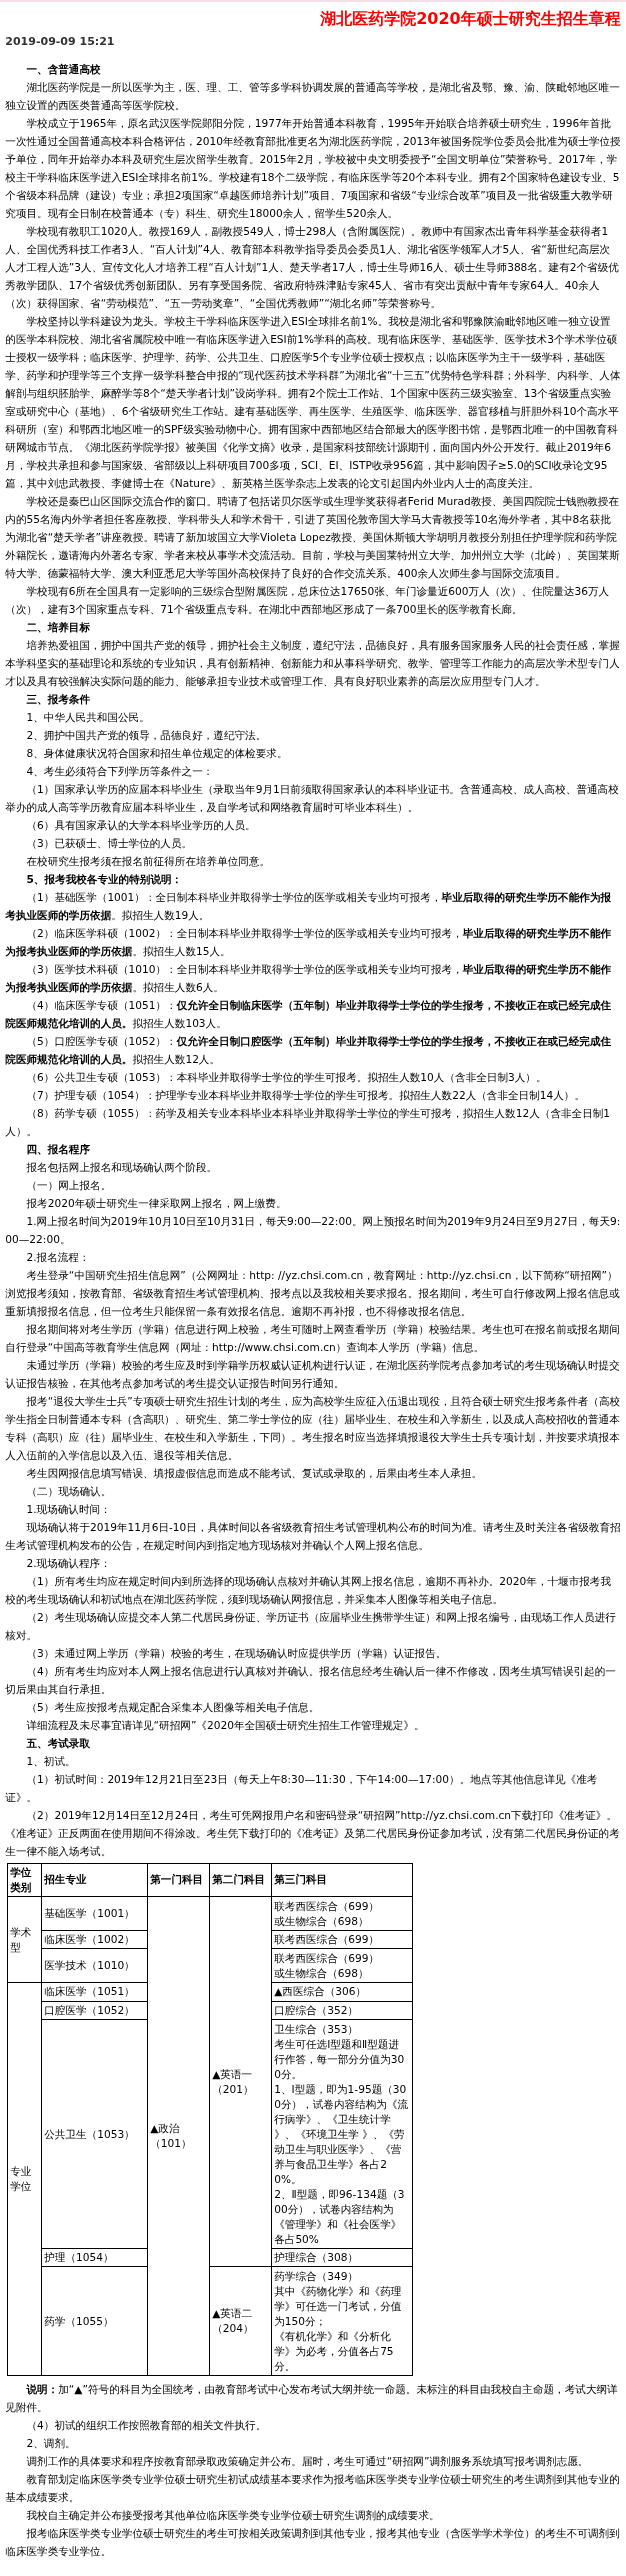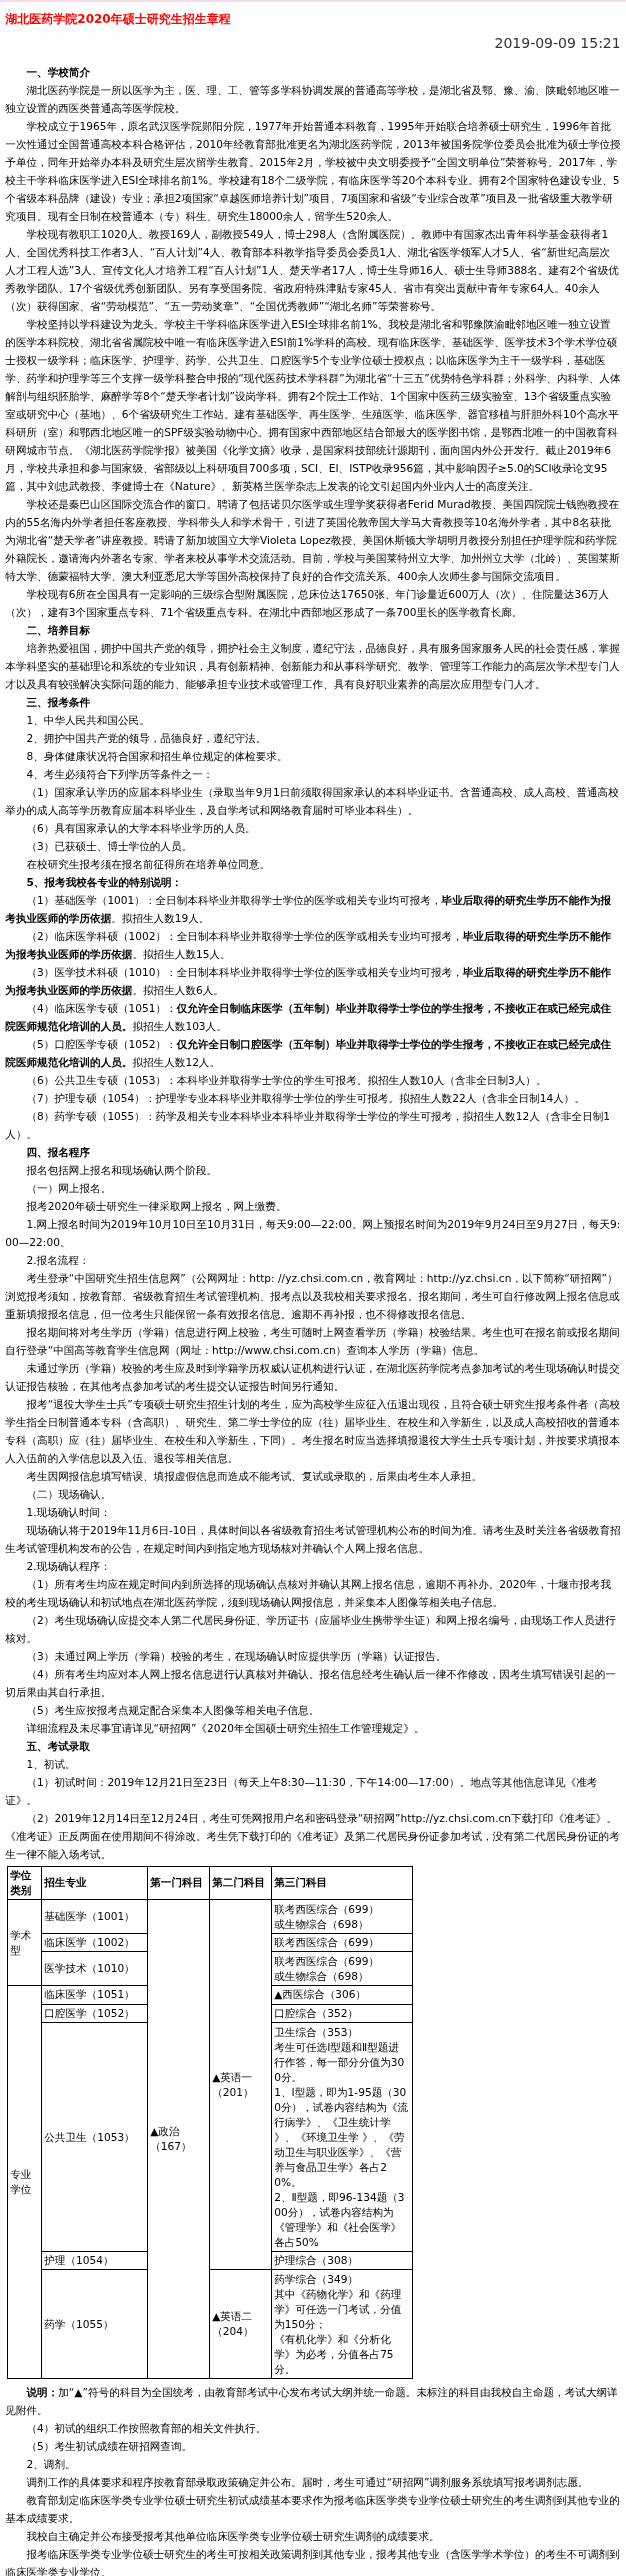--- a/index.html
+++ b/index.html
@@ -1,40 +1,40 @@
 <!DOCTYPE html>
 <html style="font-size:10.6px"><head>
 <meta charset="utf-8">
 <style>
   html,body{margin:0;padding:0;background:#ffffff;}
   body{width:626px;font-family:"DejaVu Sans",sans-serif;color:#000;}
   .top-rule{height:2px;background:#f5dde8;margin-bottom:8px;}
   .page{padding:0 5.3px 6.6px 5.3px;}
-  h1.title{color:#ff0000;font-size:12px;font-weight:bold;text-align:left;margin:5.3px 0 6.6px 0;line-height:18.5px;}
-  .date{text-align:right;font-size:14px;color:#333;margin:0 0 12px 0;}
+  h1.title{color:#ff0000;font-size:16px;font-weight:bold;text-align:right;margin:5.3px 0 6.6px 0;line-height:18.5px;}
+  .date{text-align:left;font-size:11px;color:#333;margin:0 0 12px 0;font-weight:bold;}
   p.para, p.h{font-size:10.6px;line-height:18px;margin:0;text-indent:2em;word-break:break-all;}
   p.h{font-weight:bold;}
   .b{font-weight:bold;}
   table.exam{border-collapse:collapse;margin:2.6px 0 4px 1.3px;table-layout:fixed;}
   table.exam th, table.exam td{border:0.7px solid #000;font-size:10.6px;line-height:15px;padding:1.3px 2.6px;text-align:left;vertical-align:middle;white-space:pre-line;word-break:break-all;font-weight:normal;}
   table.exam th{font-weight:bold;}
   col.c1{width:34px;} col.c2{width:106px;} col.c3{width:62px;} col.c4{width:62px;} col.c5{width:141px;}
 </style>
 </head>
 <body>
 
 <div class="top-rule"></div>
 
 <div class="page">
 
   <h1 class="title">湖北医药学院2020年硕士研究生招生章程</h1>
   <div class="date">2019-09-09 15:21</div>
 
   <div>
-      <p class="h"><span>一、学校简介</span></p>
+      <p class="h"><span>一、含普通高校</span></p>
       <p class="para"><span>湖北医药学院是一所以医学为主，医、理、工、管等多学科协调发展的普通高等学校，是湖北省及鄂、豫、渝、陕毗邻地区唯一独立设置的西医类普通高等医学院校。</span></p>
       <p class="para"><span>学校成立于1965年，原名武汉医学院郧阳分院，1977年开始普通本科教育，1995年开始联合培养硕士研究生，1996年首批一次性通过全国普通高校本科合格评估，2010年经教育部批准更名为湖北医药学院，2013年被国务院学位委员会批准为硕士学位授予单位，同年开始举办本科及研究生层次留学生教育。2015年2月，学校被中央文明委授予“全国文明单位”荣誉称号。2017年，学校主干学科临床医学进入ESI全球排名前1%。学校建有18个二级学院，有临床医学等20个本科专业。拥有2个国家特色建设专业、5个省级本科品牌（建设）专业；承担2项国家“卓越医师培养计划”项目、7项国家和省级“专业综合改革”项目及一批省级重大教学研究项目。现有全日制在校普通本（专）科生、研究生18000余人，留学生520余人。</span></p>
       <p class="para"><span>学校现有教职工1020人。教授169人，副教授549人，博士298人（含附属医院）。教师中有国家杰出青年科学基金获得者1人、全国优秀科技工作者3人、“百人计划”4人、教育部本科教学指导委员会委员1人、湖北省医学领军人才5人、省“新世纪高层次人才工程人选”3人、宣传文化人才培养工程“百人计划”1人、楚天学者17人，博士生导师16人、硕士生导师388名。建有2个省级优秀教学团队、17个省级优秀创新团队。另有享受国务院、省政府特殊津贴专家45人、省市有突出贡献中青年专家64人。40余人（次）获得国家、省“劳动模范”、“五一劳动奖章”、“全国优秀教师”“湖北名师”等荣誉称号。</span></p>
       <p class="para"><span>学校坚持以学科建设为龙头。学校主干学科临床医学进入ESI全球排名前1%。我校是湖北省和鄂豫陕渝毗邻地区唯一独立设置的医学本科院校、湖北省省属院校中唯一有临床医学进入ESI前1%学科的高校。现有临床医学、基础医学、医学技术3个学术学位硕士授权一级学科；临床医学、护理学、药学、公共卫生、口腔医学5个专业学位硕士授权点；以临床医学为主干一级学科，基础医学、药学和护理学等三个支撑一级学科整合申报的“现代医药技术学科群”为湖北省“十三五”优势特色学科群；外科学、内科学、人体解剖与组织胚胎学、麻醉学等8个“楚天学者计划”设岗学科。拥有2个院士工作站、1个国家中医药三级实验室、13个省级重点实验室或研究中心（基地）、6个省级研究生工作站。建有基础医学、再生医学、生殖医学、临床医学、器官移植与肝胆外科10个高水平科研所（室）和鄂西北地区唯一的SPF级实验动物中心。拥有国家中西部地区结合部最大的医学图书馆，是鄂西北唯一的中国教育科研网城市节点。《湖北医药学院学报》被美国《化学文摘》收录，是国家科技部统计源期刊，面向国内外公开发行。截止2019年6月，学校共承担和参与国家级、省部级以上科研项目700多项，SCI、EI、ISTP收录956篇，其中影响因子≥5.0的SCI收录论文95篇，其中刘忠武教授、李健博士在《Nature》、新英格兰医学杂志上发表的论文引起国内外业内人士的高度关注。</span></p>
       <p class="para"><span>学校还是秦巴山区国际交流合作的窗口。聘请了包括诺贝尔医学或生理学奖获得者Ferid Murad教授、美国四院院士钱煦教授在内的55名海内外学者担任客座教授、学科带头人和学术骨干，引进了英国伦敦帝国大学马大青教授等10名海外学者，其中8名获批为湖北省“楚天学者”讲座教授。聘请了新加坡国立大学Violeta Lopez教授、美国休斯顿大学胡明月教授分别担任护理学院和药学院外籍院长，邀请海内外著名专家、学者来校从事学术交流活动。目前，学校与美国莱特州立大学、加州州立大学（北岭）、英国莱斯特大学、德蒙福特大学、澳大利亚悉尼大学等国外高校保持了良好的合作交流关系。400余人次师生参与国际交流项目。</span></p>
       <p class="para"><span>学校现有6所在全国具有一定影响的三级综合型附属医院，总床位达17650张、年门诊量近600万人（次）、住院量达36万人（次），建有3个国家重点专科、71个省级重点专科。在湖北中西部地区形成了一条700里长的医学教育长廊。</span></p>
       <p class="h"><span>二、培养目标</span></p>
       <p class="para"><span>培养热爱祖国，拥护中国共产党的领导，拥护社会主义制度，遵纪守法，品德良好，具有服务国家服务人民的社会责任感，掌握本学科坚实的基础理论和系统的专业知识，具有创新精神、创新能力和从事科学研究、教学、管理等工作能力的高层次学术型专门人才以及具有较强解决实际问题的能力、能够承担专业技术或管理工作、具有良好职业素养的高层次应用型专门人才。</span></p>
       <p class="h"><span>三、报考条件</span></p>
       <p class="para"><span>1、中华人民共和国公民。</span></p>
@@ -94,21 +94,21 @@
       <th>学位类别</th>
       <th>招生专业</th>
       <th>第一门科目</th>
       <th>第二门科目</th>
       <th>第三门科目</th>
     </tr>
     <tr>
       <td rowspan="3">学术型</td>
       <td>基础医学（1001）</td>
       <td rowspan="8">▲政治
-（167）</td>
+（101）</td>
       <td rowspan="7">▲英语一
 （201）</td>
       <td>联考西医综合（699）
 或生物综合（698）</td>
     </tr>
     <tr>
       <td>临床医学（1002）</td>
       <td>联考西医综合（699）</td>
     </tr>
     <tr>
@@ -143,21 +143,20 @@
       <td>药学综合（349）
 其中《药物化学》和《药理学》可任选一门考试，分值为150分；
 《有机化学》和《分析化学》为必考，分值各占75分。</td>
     </tr>
   </tbody>
     </table>
 
   <div>
       <p class="para"><span class="b">说明：</span><span>加“▲”符号的科目为全国统考，由教育部考试中心发布考试大纲并统一命题。未标注的科目由我校自主命题，考试大纲详见附件。</span></p>
       <p class="para"><span>（4）初试的组织工作按照教育部的相关文件执行。</span></p>
-      <p class="para"><span>（5）考生初试成绩在研招网查询。</span></p>
       <p class="para"><span>2、调剂。</span></p>
       <p class="para"><span>调剂工作的具体要求和程序按教育部录取政策确定并公布。届时，考生可通过“研招网”调剂服务系统填写报考调剂志愿。</span></p>
       <p class="para"><span>教育部划定临床医学类专业学位硕士研究生初试成绩基本要求作为报考临床医学类专业学位硕士研究生的考生调剂到其他专业的基本成绩要求。</span></p>
       <p class="para"><span>我校自主确定并公布接受报考其他单位临床医学类专业学位硕士研究生调剂的成绩要求。</span></p>
       <p class="para"><span>报考临床医学类专业学位硕士研究生的考生可按相关政策调剂到其他专业，报考其他专业（含医学学术学位）的考生不可调剂到临床医学类专业学位。</span></p>
       <p class="para"></p>
     </div>
 
 </div>
 

